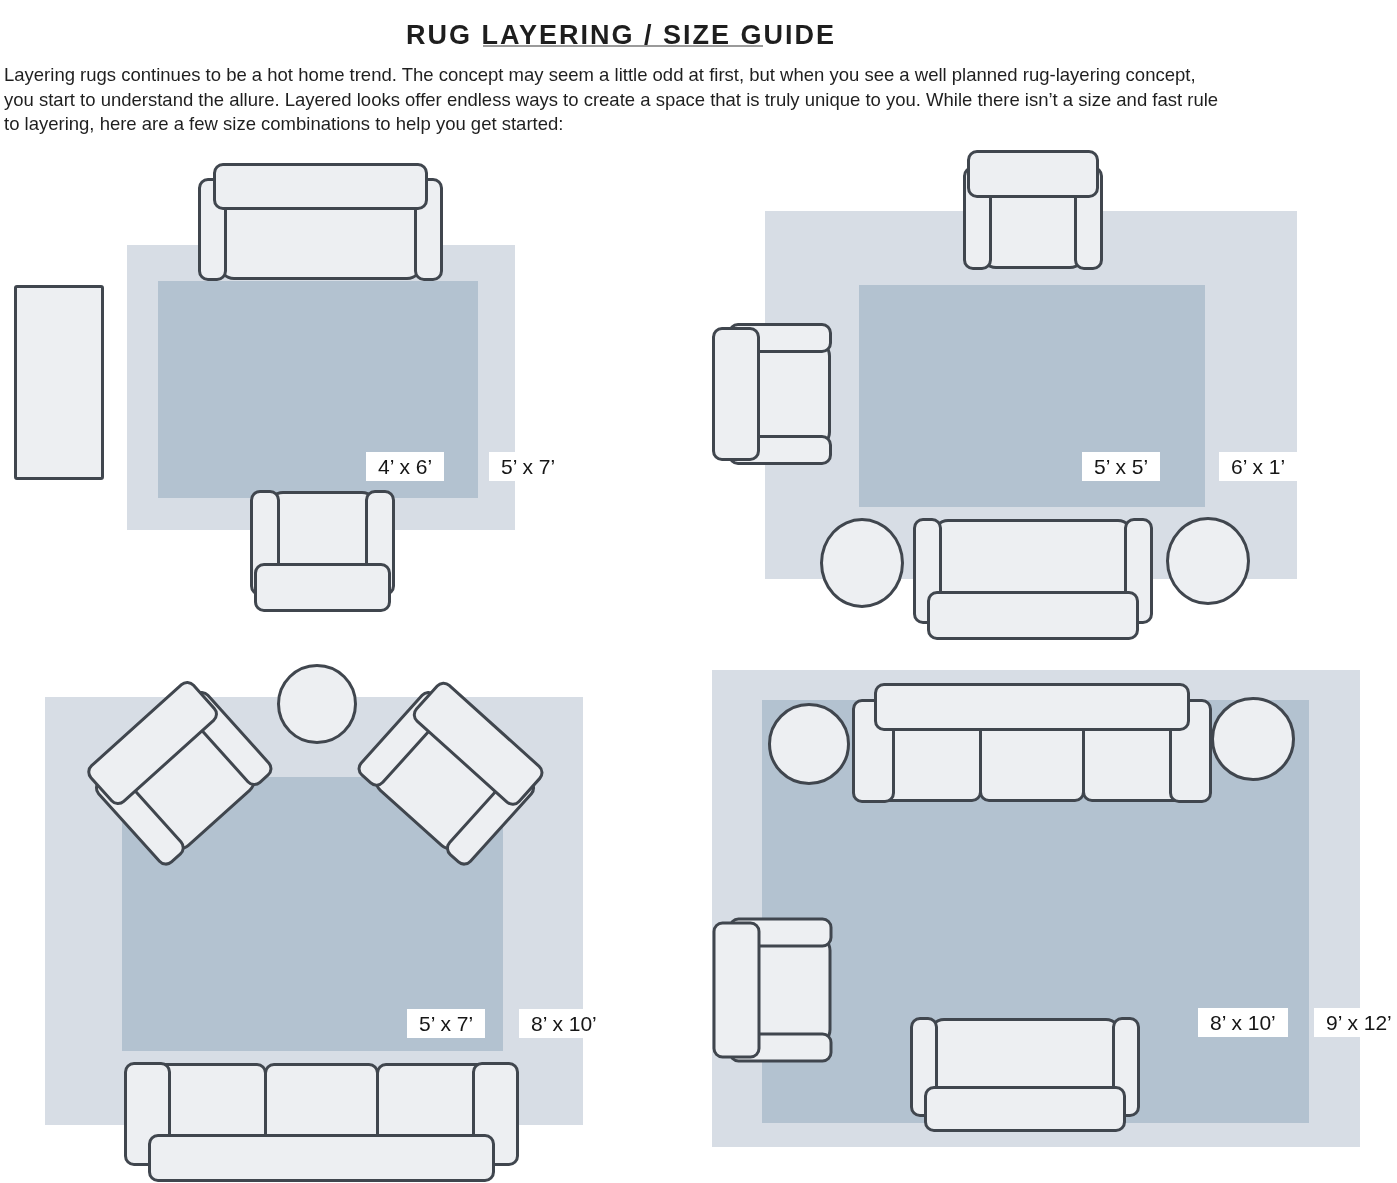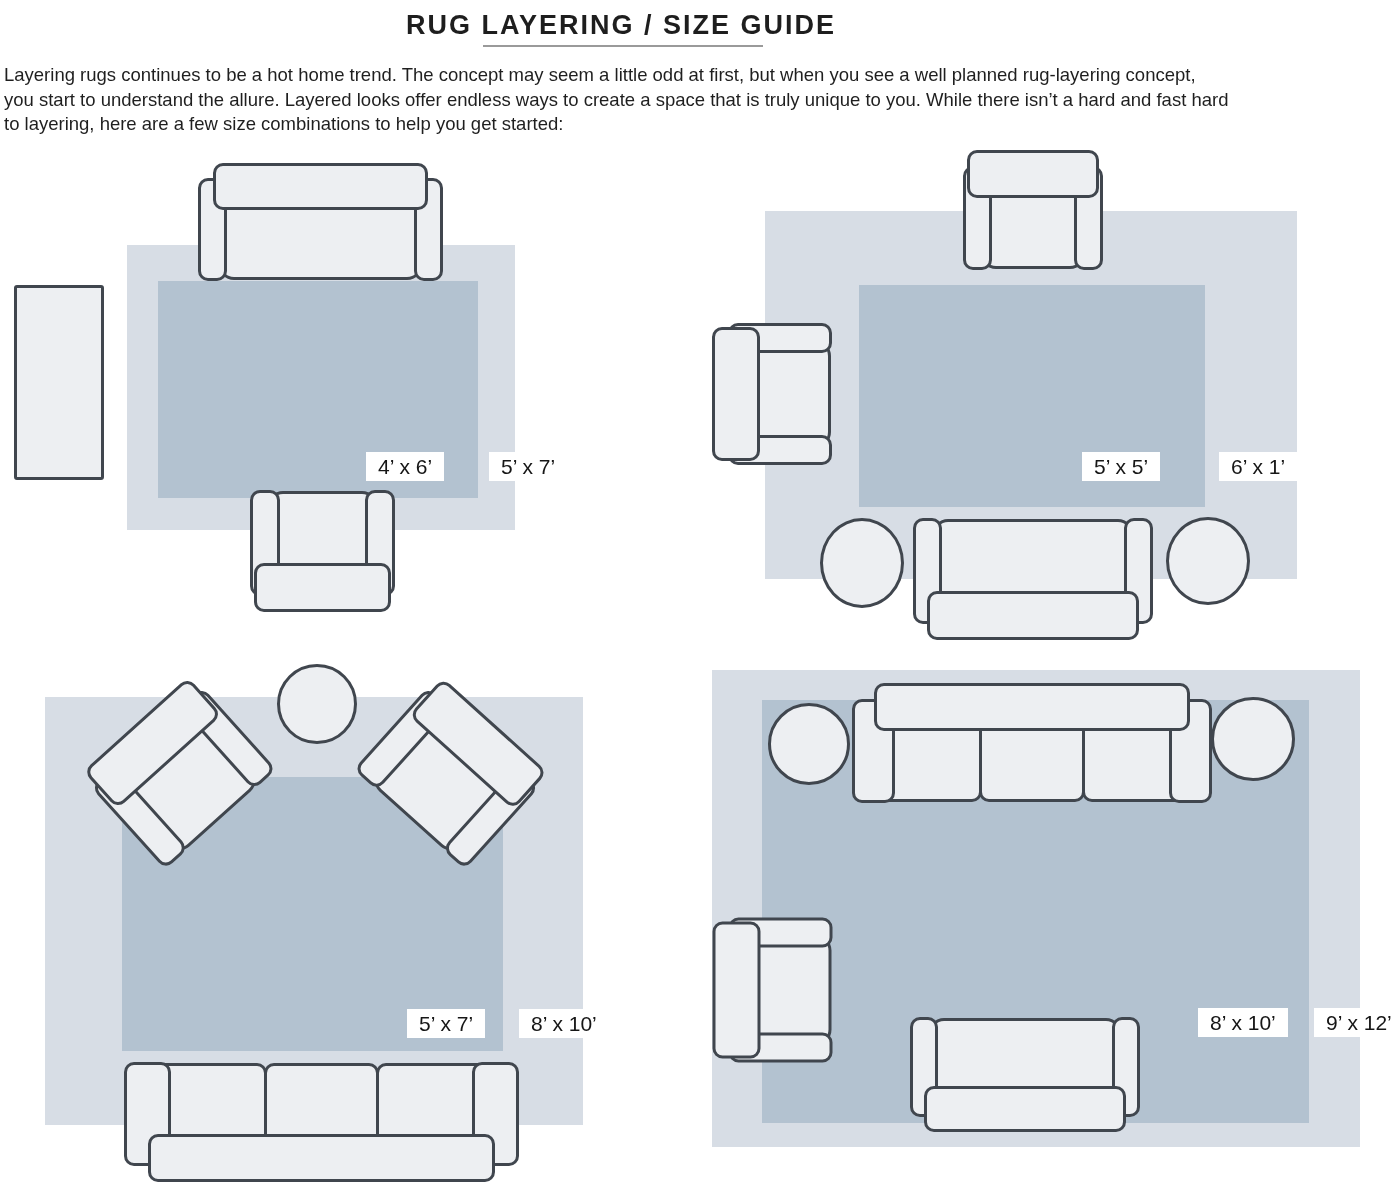--- a/index.html
+++ b/index.html
@@ -3,21 +3,21 @@
 <meta charset="utf-8">
 <style>
   html,body{margin:0;padding:0;background:#fff;}
   #page{
     position:relative; width:1397px; height:1183px; background:#fff;
     font-family:"Liberation Sans", sans-serif; overflow:hidden;
     --outer-rug:#d7dde5; --inner-rug:#b3c2d0; --furn-fill:#edeff2;
     --furn-stroke:#40464e; --label-bg:#ffffff; --ink:#1e1e1e;
   }
   .title-wrap{position:absolute; left:0; top:6px; width:1242px; text-align:center;}
-  .title{font-size:27px; font-weight:bold; letter-spacing:2px; color:var(--ink); margin:4px;}
+  .title{font-size:27px; font-weight:bold; letter-spacing:2px; color:var(--ink); margin:14px;}
   .title-rule{position:absolute; left:483px; top:45px; width:280px; height:2px; background:#9a9a9a;}
   .intro{position:absolute; left:4px; top:63px; width:1392px; color:#1f1f1f;
          font-size:18.5px; line-height:24.5px;}
   .layout{position:absolute; left:0; top:0;}
   .rug{position:absolute;}
   .rug.outer{background:var(--outer-rug);}
   .rug.inner{background:var(--inner-rug);}
   .furn{position:absolute;}
   .furn .part{position:absolute; background:var(--furn-fill);
               border:3px solid var(--furn-stroke); box-sizing:border-box;}
@@ -50,21 +50,21 @@
 <body>
 
 <div id="page" style="--outer-rug: #d7dde5; --inner-rug: #b3c2d0; --furn-fill: #edeff2; --furn-stroke: #40464e; --label-bg: #ffffff; --ink: #1e1e1e;">
 
   <div class="title-wrap">
     <h1 class="title">RUG LAYERING / SIZE GUIDE</h1>
   </div>
   <div class="title-rule"></div>
   <div class="intro">
     <div>Layering rugs continues to be a hot home trend. The concept may seem a little odd at first, but when you see a well planned rug-layering concept,</div>
-    <div>you start to understand the allure. Layered looks offer endless ways to create a space that is truly unique to you. While there isn’t a hard and fast hard</div>
+    <div>you start to understand the allure. Layered looks offer endless ways to create a space that is truly unique to you. While there isn’t a size and fast rule</div>
     <div>to layering, here are a few size combinations to help you get started:</div>
   </div>
 
   <div class="layout">
     <div class="rug outer" style="left:127px;top:245px;width:388px;height:285px"></div>
     <div class="rug inner" style="left:158px;top:281px;width:320px;height:217px"></div>
 
     <div class="console" style="left:14px;top:285px;width:90px;height:195px"></div>
 
     <div class="furn sofa" style="left:198px;top:163px;width:245px;height:118px">

